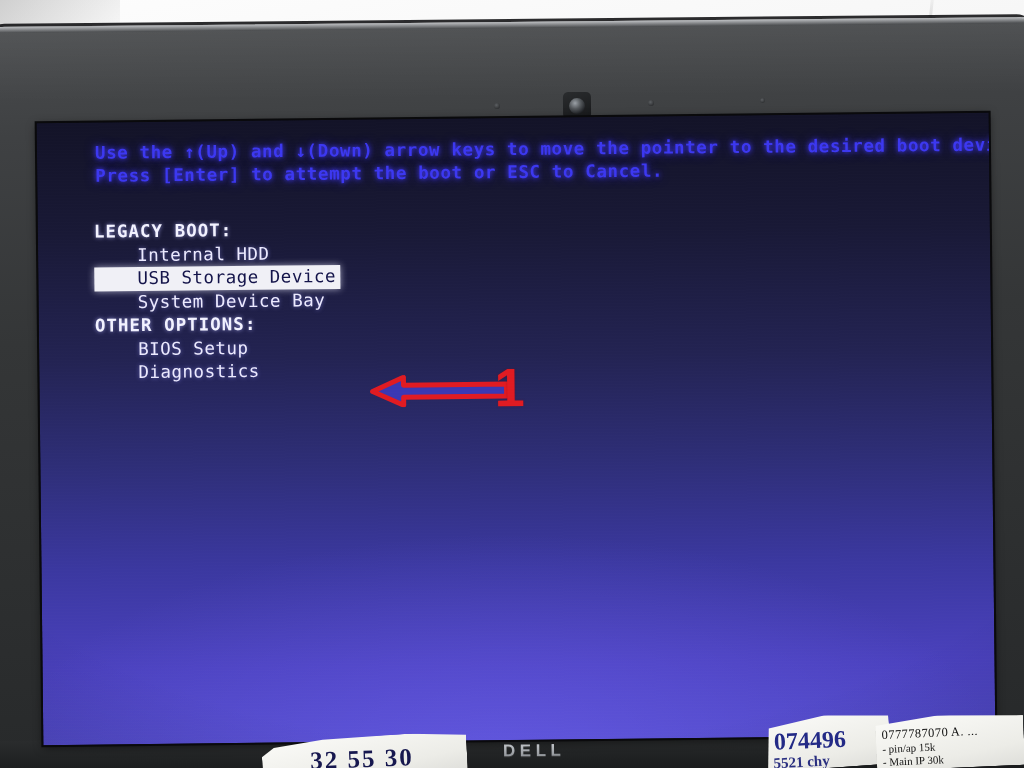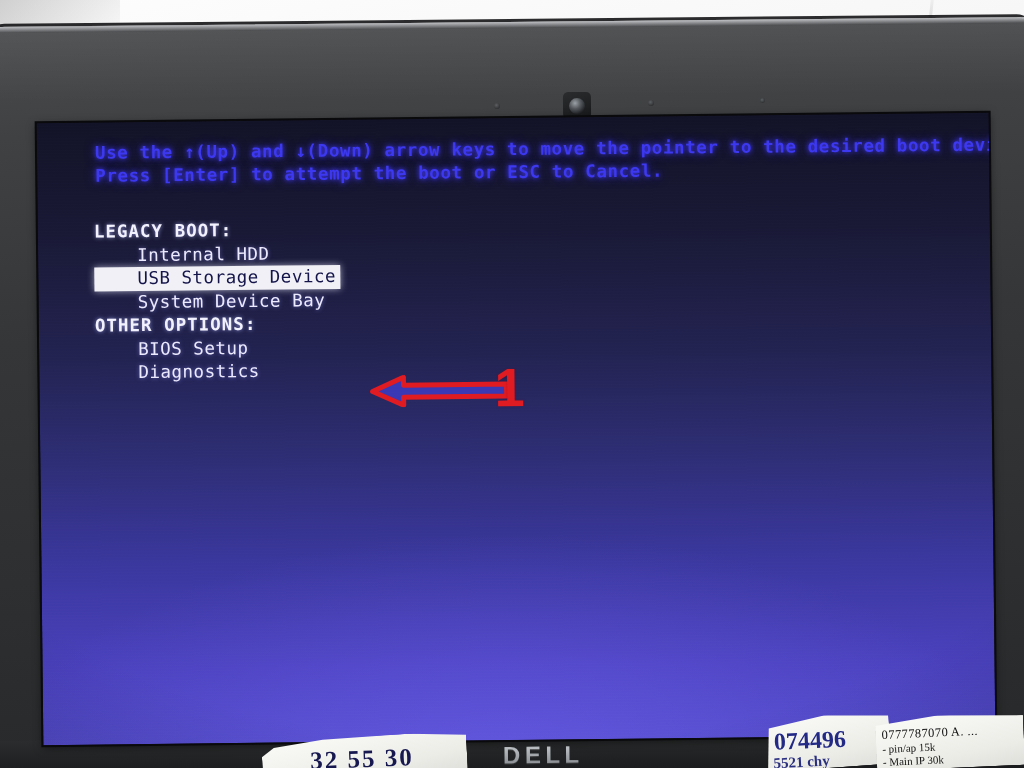--- a/index.html
+++ b/index.html
@@ -166,21 +166,21 @@
     line-height:54px;
     letter-spacing:-1px;
     text-shadow:0 0 2px rgba(140,10,14,.5);
   }
 
   
   .dell-logo {
     position:absolute; left:503px; top:741px;
     transform:rotate(-0.55deg);
     font-family:"Liberation Sans", sans-serif;
-    font-size:24px;
+    font-size:17px;
     font-weight:700;
     letter-spacing:4.5px;
     color:#8d9094;
     background:linear-gradient(180deg,#c9ccd0 0%, #9fa3a8 45%, #6f7378 100%);
     -webkit-background-clip:text;
     background-clip:text;
     -webkit-text-fill-color:transparent;
     text-shadow:0 1px 0 rgba(255,255,255,.12);
   }
 

